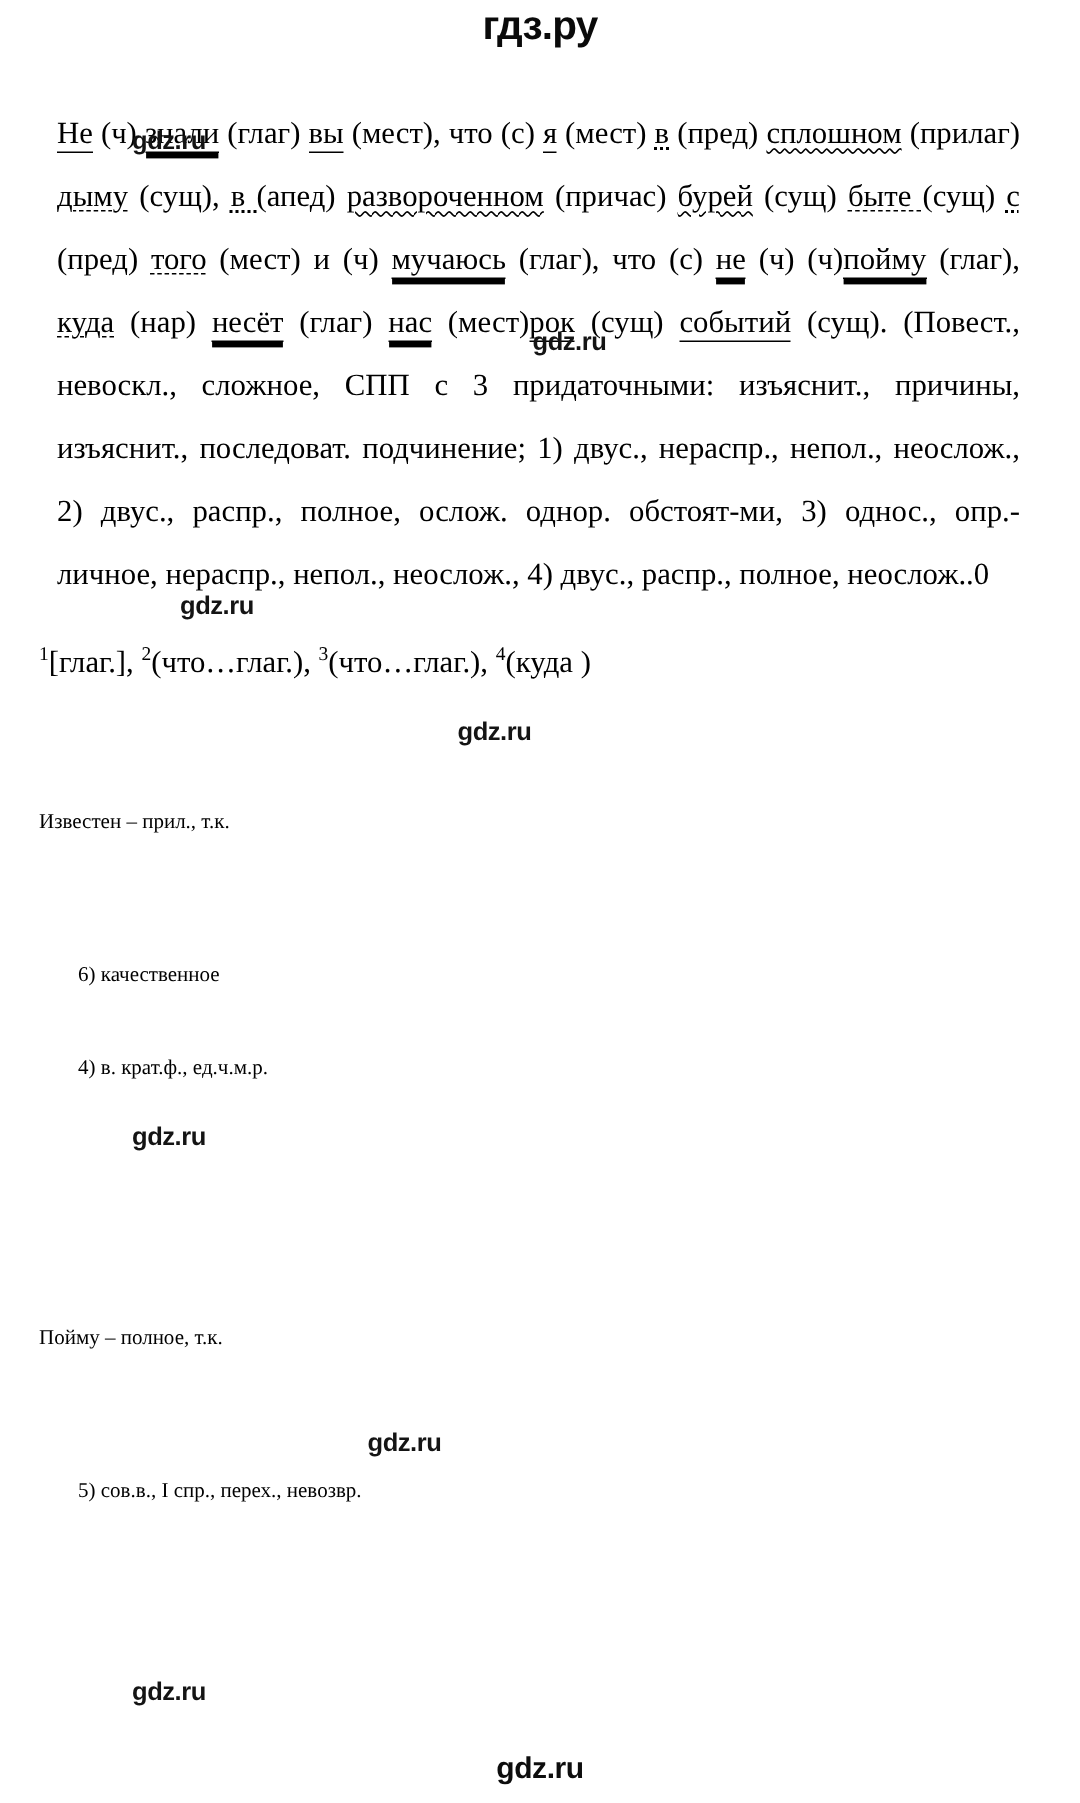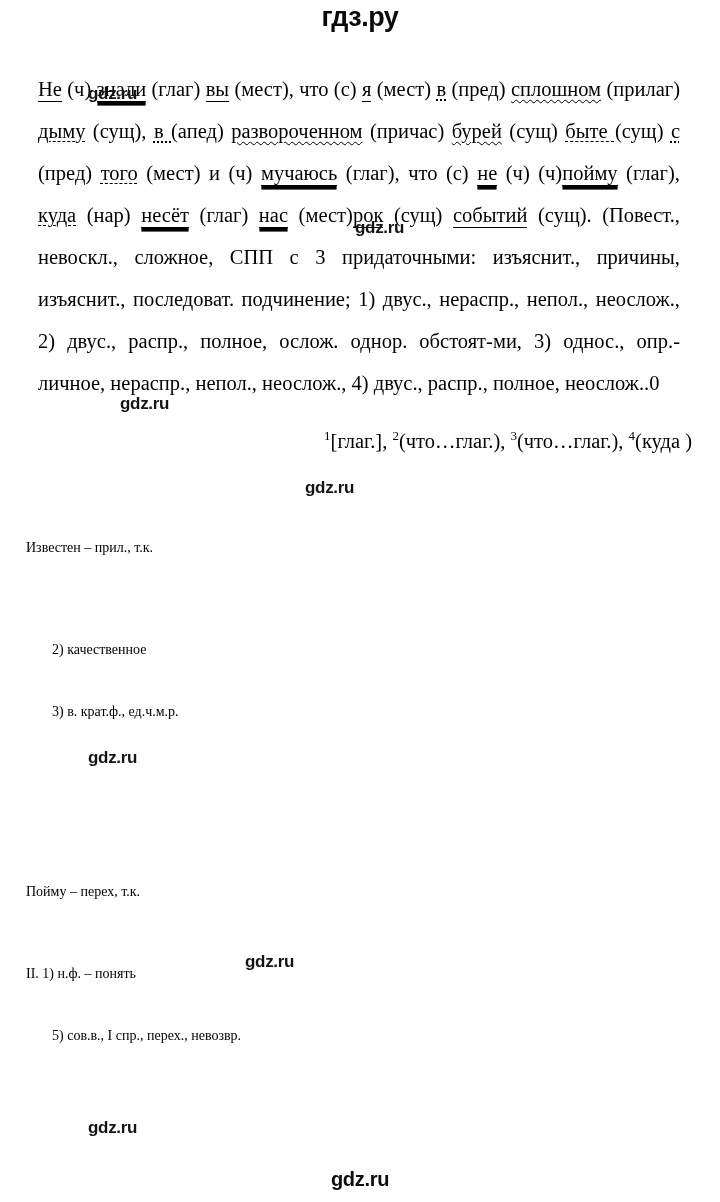--- a/index.html
+++ b/index.html
@@ -111,21 +111,21 @@
     text-decoration-thickness: 1.4px;
     text-underline-offset: 3px;
   }
   .u-dot {              
     text-decoration: underline;
     text-decoration-style: dotted;
     text-decoration-thickness: 1.6px;
     text-underline-offset: 3px;
   }
 
-  .scheme { font-size: 20.5px; line-height: 40px; margin: 0; text-align: right; }
+  .scheme { font-size: 20.5px; line-height: 40px; margin: 0; }
   .scheme sup { font-size: 13px; vertical-align: super; }
 </style>
 </head>
 <body>
 
 <div id="page">
 
   <div class="logo">гдз.ру</div>
 
   <div class="wm" style="left:88px;  top:84px;">gdz.ru</div>
@@ -142,30 +142,29 @@
     <p class="para analysis" id="sentence-host"><span class="u-solid">Не</span><span> (ч) </span><span class="u-double">знали</span><span> (глаг) </span><span class="u-solid">вы</span><span> (мест), что (с) </span><span class="u-solid">я</span><span> (мест) </span><span class="u-dot">в</span><span> (пред) </span><span class="u-wave">сплошном</span><span> (прилаг) </span><span class="u-dashdot">дыму</span><span> (сущ), </span><span class="u-dot">в </span><span>(апед) </span><span class="u-wave">развороченном</span><span> (причас) </span><span class="u-wave">бурей</span><span> (сущ) </span><span class="u-dashdot">быте </span><span>(сущ) </span><span class="u-dot">с</span><span> (пред) </span><span class="u-dashdot">того</span><span> (мест) и (ч) </span><span class="u-double">мучаюсь</span><span> (глаг), что (с) </span><span class="u-double">не</span><span> (ч) (ч)</span><span class="u-double">пойму</span><span> (глаг), </span><span class="u-dashdot">куда</span><span> (нар) </span><span class="u-double">несёт</span><span> (глаг) </span><span class="u-double">нас</span><span> (мест)</span><span class="u-solid">рок</span><span> (сущ) </span><span class="u-solid">событий</span><span> (сущ). (Повест., невоскл., сложное, СПП с 3 придаточными: изъяснит., причины, изъяснит., последоват. подчинение; 1) двус., нераспр., непол., неослож., 2) двус., распр., полное, ослож. однор. обстоят-ми, 3) однос., опр.-личное, нераспр., непол., неослож., 4) двус., распр., полное, неослож..0</span></p>
 
     <p class="scheme" id="scheme-host"><sup>1</sup><span>[глаг.], </span><sup>2</sup><span>(что…глаг.), </span><sup>3</sup><span>(что…глаг.), </span><sup>4</sup><span>(куда   )</span></p>
 
     <div class="gap-lg"></div>
 
     <div class="block-line">Известен – прил., т.к.</div>
     <div class="gap-sm"></div>
     <div class="gap-sm"></div>
     <div class="gap-sm"></div>
-    <div class="block-line indent-1">2) качественное</div>
+    <div class="block-line indent-1">6) качественное</div>
     <div class="gap-sm"></div>
-    <div class="block-line indent-1">3) в. крат.ф., ед.ч.м.р.</div>
+    <div class="block-line indent-1">4) в. крат.ф., ед.ч.м.р.</div>
     <div class="gap-sm"></div>
 
     <div class="gap-lg"></div>
     <div class="gap-md"></div>
 
-    <div class="block-line">Пойму – перех, т.к.</div>
+    <div class="block-line">Пойму – полное, т.к.</div>
     <div class="gap-sm"></div>
     <div class="gap-sm"></div>
-    <div class="block-line">II. 1) н.ф. – понять</div>
     <div class="gap-sm"></div>
     <div class="block-line indent-1">5) сов.в., I спр., перех., невозвр.</div>
     <div class="gap-sm"></div>
 
   </div>
 </div>
 
 </body></html>

